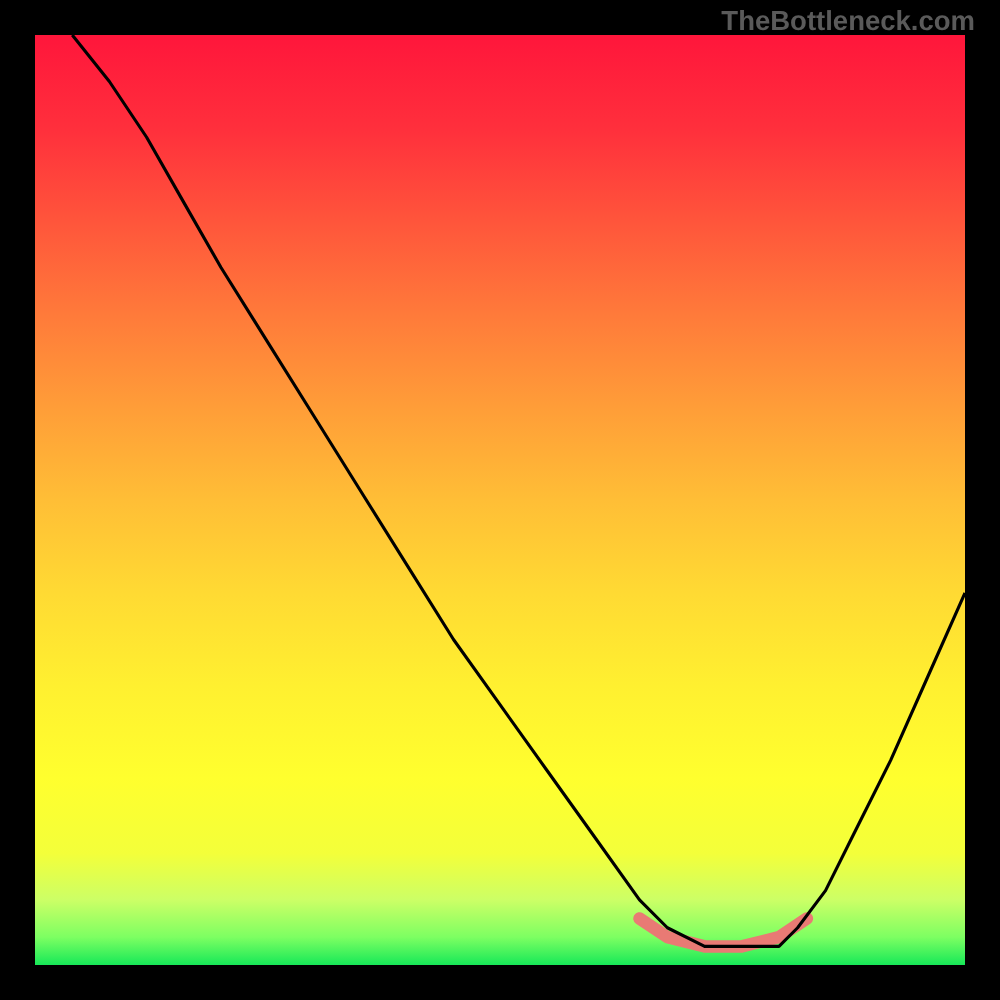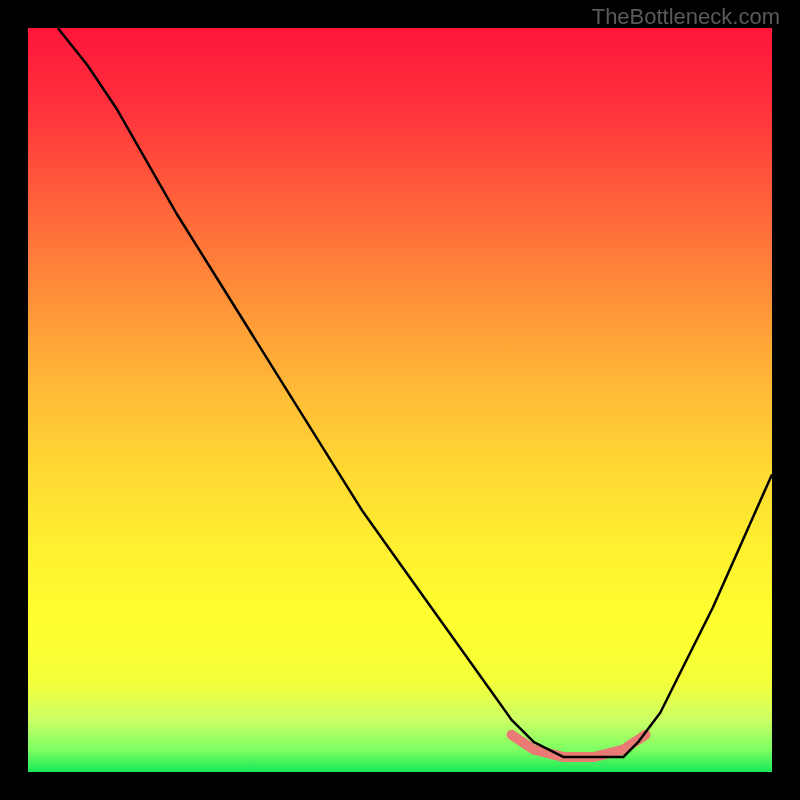--- a/index.html
+++ b/index.html
@@ -9,21 +9,21 @@
     background: #000;
     position: relative;
     font-family: Arial, sans-serif;
   }
   .watermark {
     position: absolute;
     top: 4px;
     right: 20px;
     color: #5a5a5a;
     font-size: 22px;
-    font-weight: normal;
+    font-weight: bold;
     z-index: 10;
     text-align: center;
   }
   .plot-area {
     position: absolute;
     left: 28px;
     top: 28px;
     width: 744px;
     height: 744px;
   }

